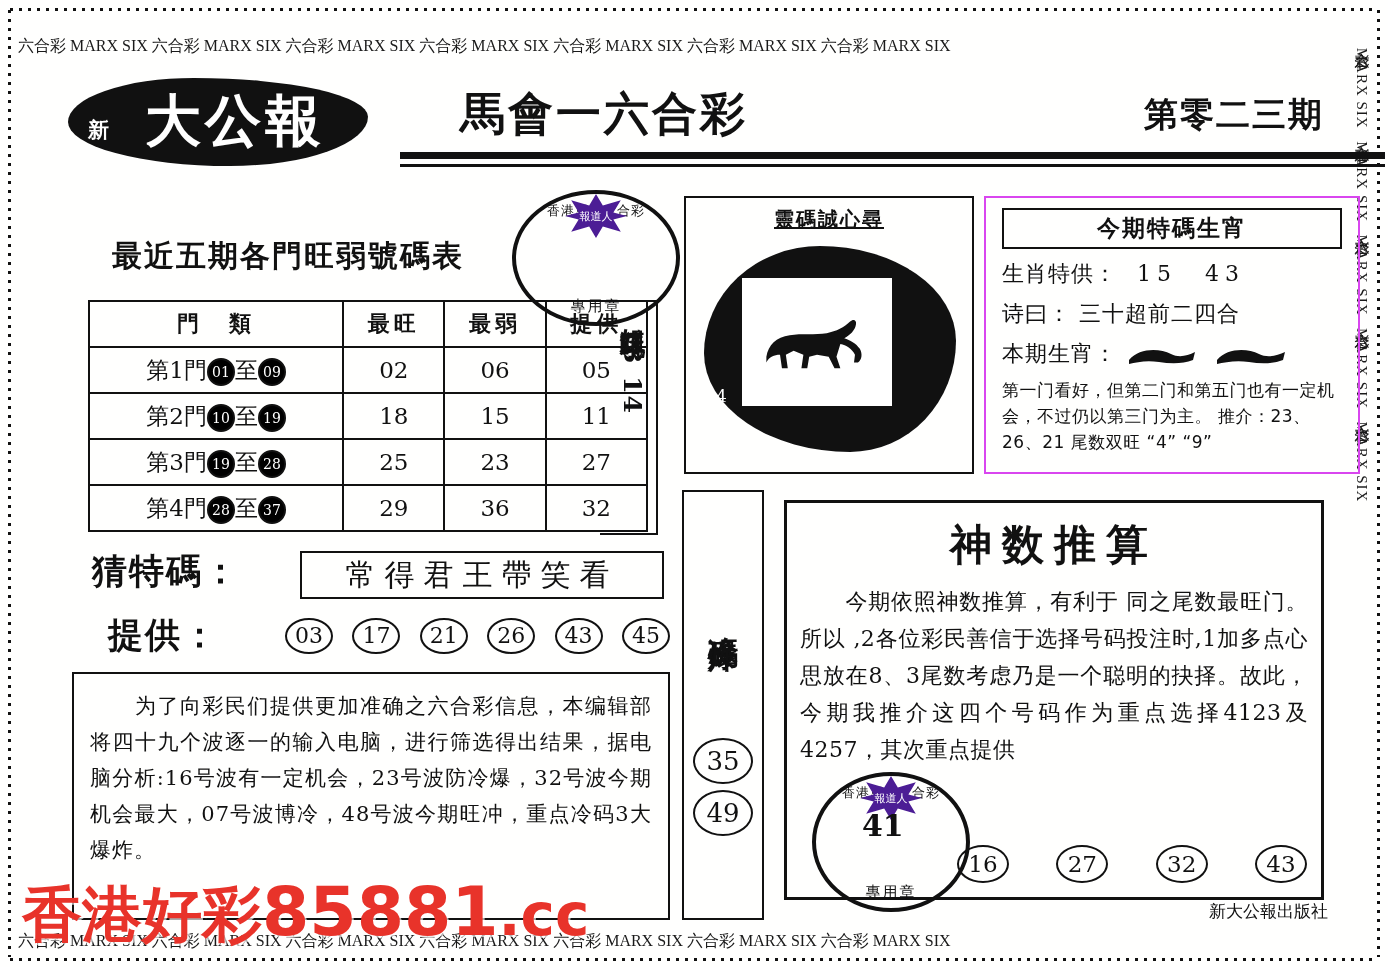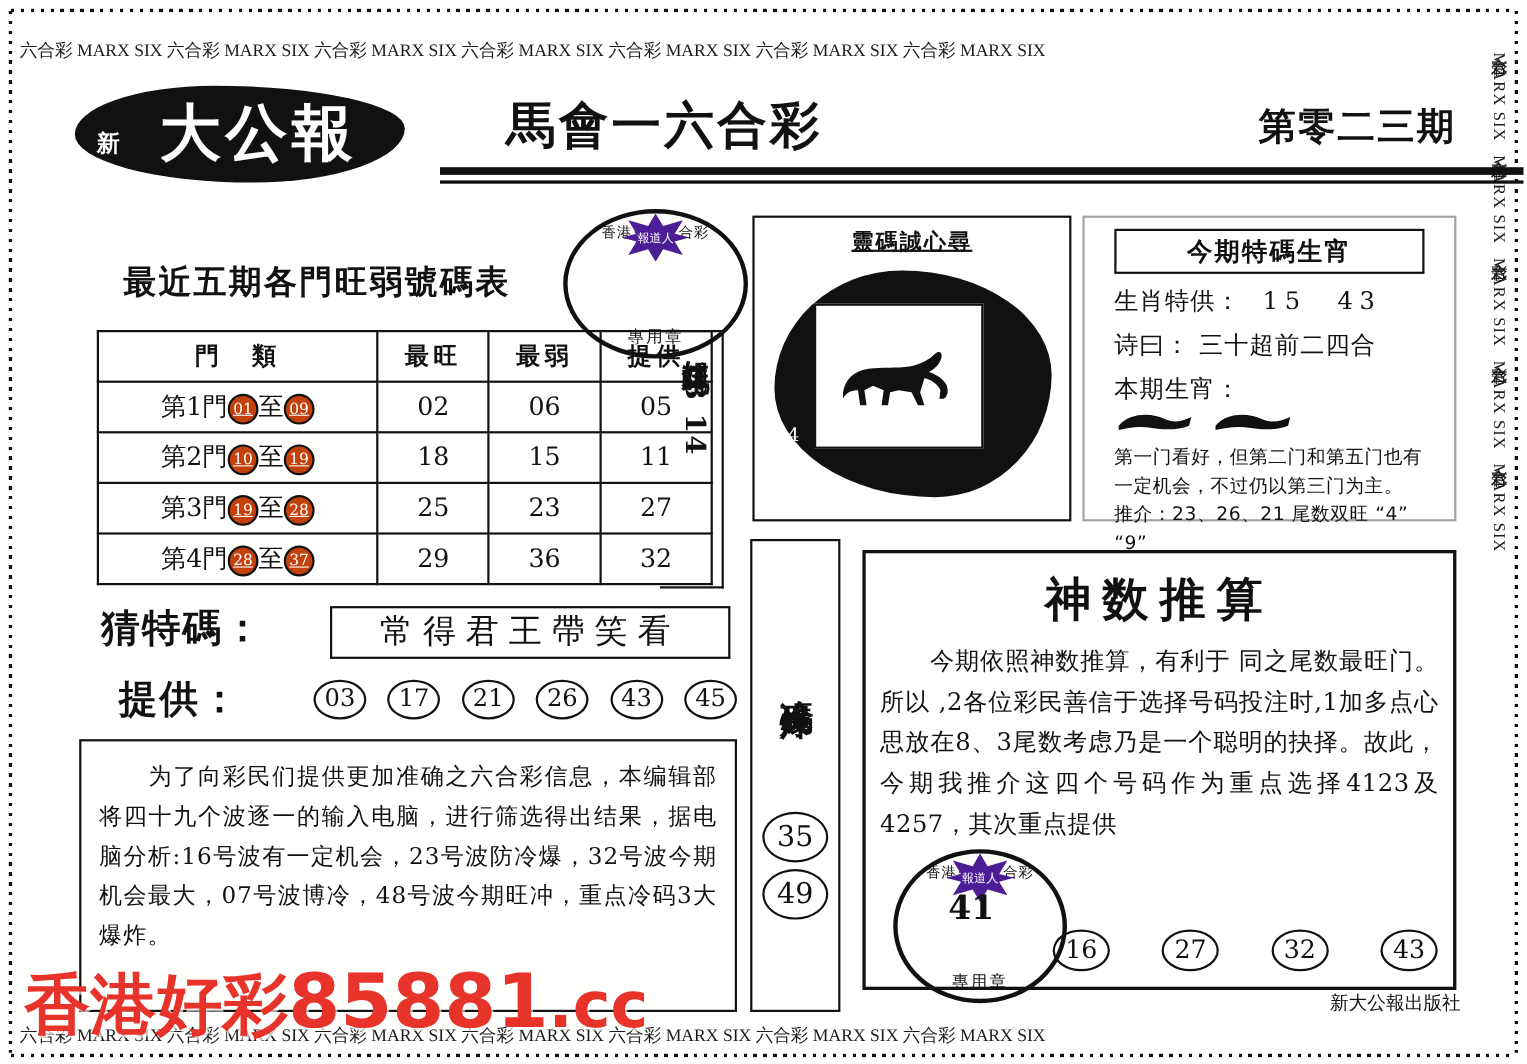--- a/index.html
+++ b/index.html
@@ -107,21 +107,21 @@
     padding:5px 2px;
     height:34px;
   }
   table.main th{font-size:22px;font-weight:bold;letter-spacing:4px;}
   .gate{font-size:19px;white-space:nowrap;}
   .ball{
     display:inline-block;width:24px;height:24px;line-height:24px;
     border-radius:50%;border:2px solid #111;font-size:14px;
     text-align:center;vertical-align:middle;
   }
-  .ball.fill{background:#c2410c;color:#fff;border-color:#111;text-decoration:underline;}
+  .ball.fill{background:#000000;color:#fff;border-color:#111;}
 
   .side-note{
     position:absolute;left:600px;top:300px;width:58px;height:235px;
     border:2px solid #111;border-left:none;
     writing-mode:vertical-rl;
     font-family:"DejaVu Serif", serif;
     font-size:25px;font-weight:bold;
     line-height:44px;
     letter-spacing:2px;
     padding:6px 2px;
@@ -201,23 +201,23 @@
     background:#fff;border:2px solid #111;
   }
   .horse{
     position:absolute;left:16px;top:28px;width:118px;height:74px;
   }
   .blob-7{position:absolute;left:220px;top:56px;color:#fff;font-size:17px;font-family:"DejaVu Serif",serif;}
   .blob-4{position:absolute;left:30px;top:188px;color:#fff;font-size:17px;font-family:"DejaVu Serif",serif;}
 
   
   .tr-panel{
-    position:absolute;left:984px;top:196px;width:340px;height:278px;
-    border:2px solid #a3a3a3;box-sizing:border-box;
-    padding:10px 27px;
+    position:absolute;left:984px;top:196px;width:376px;height:278px;
+    border:2px solid #d946ef;box-sizing:border-box;
+    padding:10px 16px;
     font-family:"DejaVu Serif", serif;
   }
   .tr-head{
     border:2px solid #111;text-align:center;font-size:23px;font-weight:bold;
     padding:3px 0;letter-spacing:2px;
   }
   .tr-line{font-size:22px;margin-top:10px;letter-spacing:1px;}
   .tr-line .nums{letter-spacing:6px;margin-left:12px;}
   .tr-zodiac{
     height:30px;margin-top:4px;position:relative;

